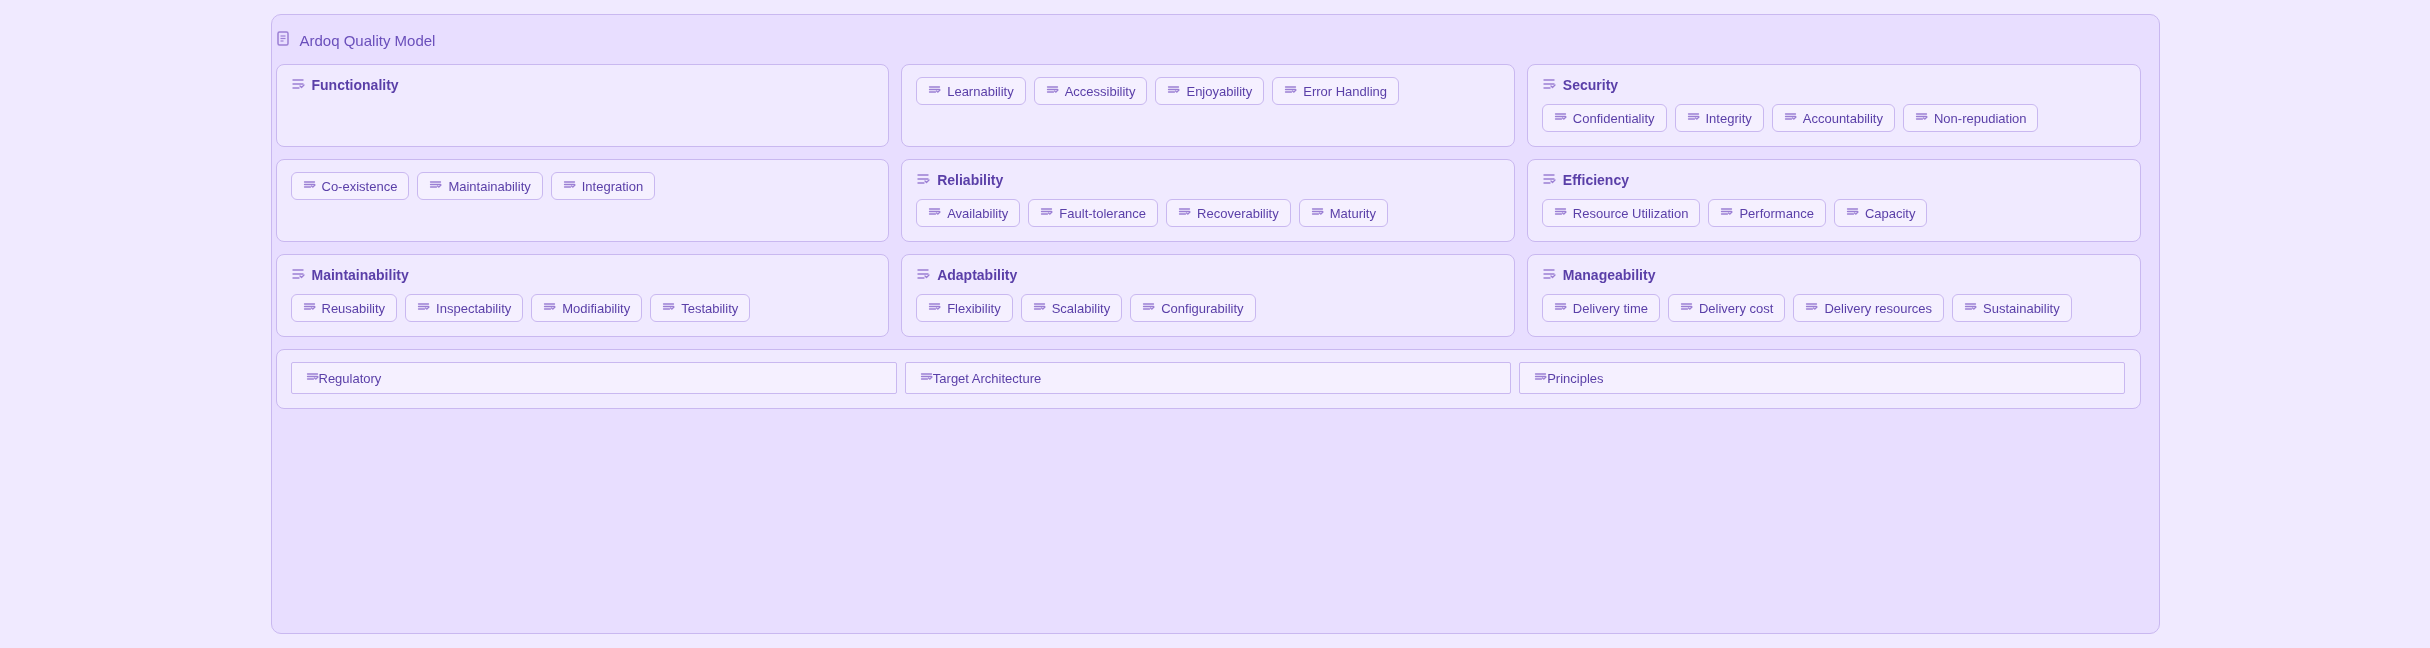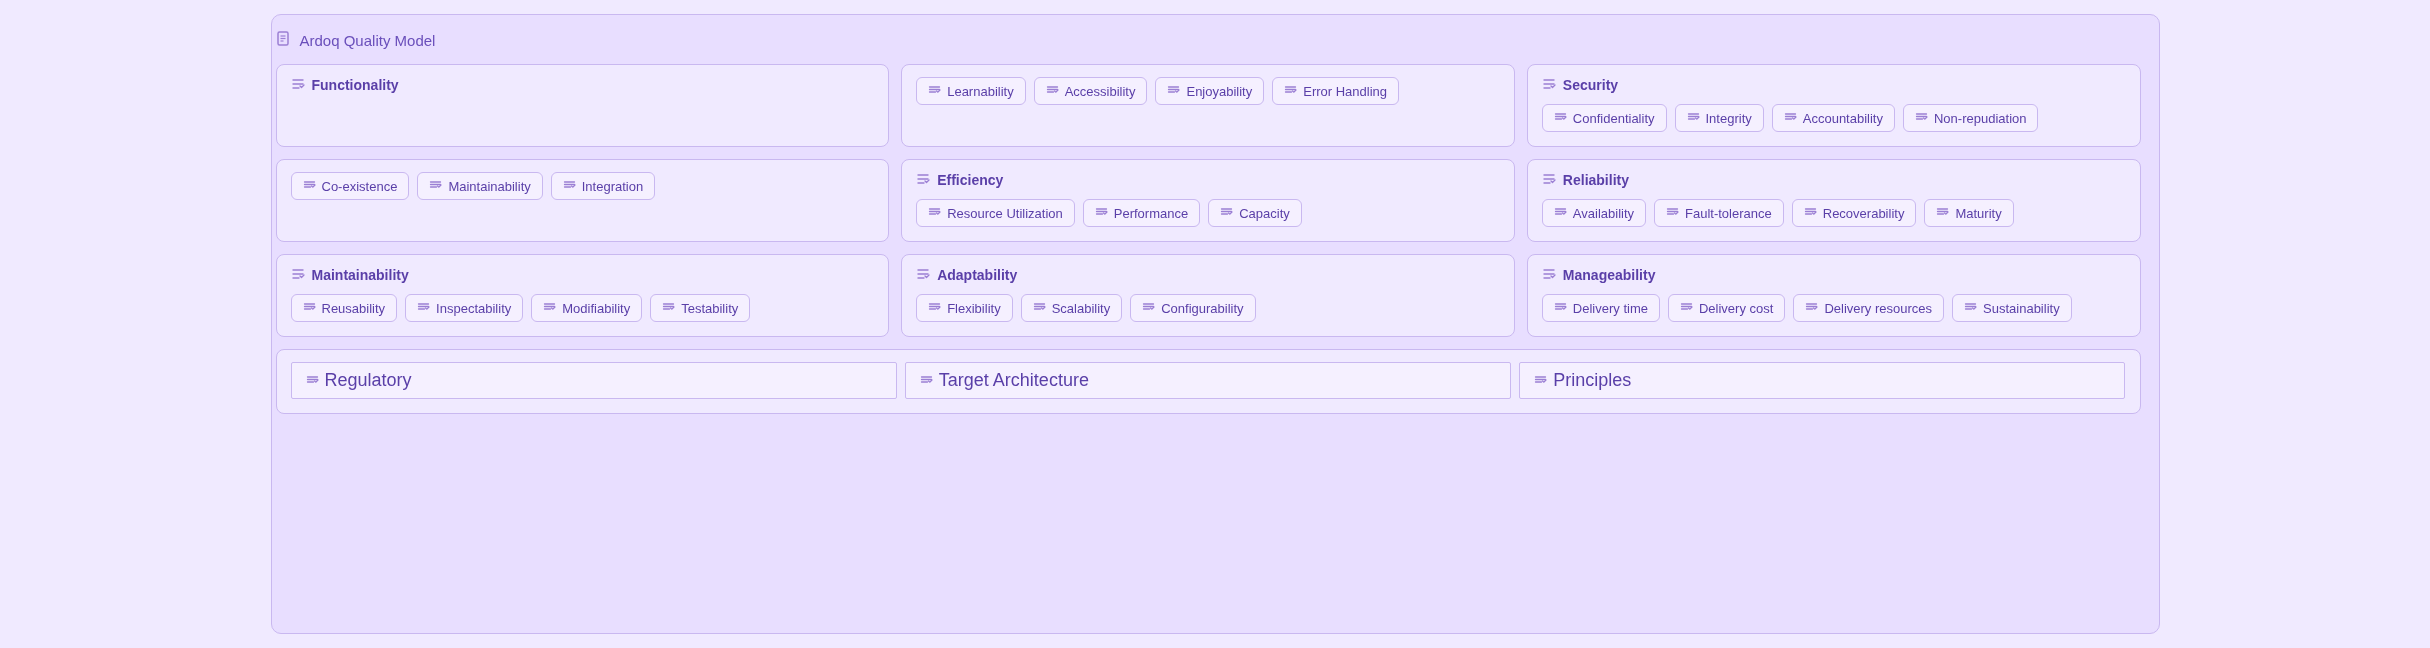--- a/index.html
+++ b/index.html
@@ -84,25 +84,24 @@
     .compliance-items {
       display: flex;
       gap: 8px;
     }
     .compliance-item {
       flex: 1;
       background: #f5f0ff;
       border: 1.5px solid #c9b8f0;
       border-radius: 2px;
       padding: 7px 14px;
-      font-size: 18px;
+      font-size: 13px;
       color: #5a3fa8;
       display: flex;
       align-items: center;
-      gap: 6px;
     }
   </style>
 </head>
 <body>
 
 <div class="outer-container">
   <div class="page-title">
     <span class="page-title-icon">
       <svg width="16" height="16" viewBox="0 0 16 16" fill="none">
         <rect x="2" y="1" width="10" height="13" rx="1.5" stroke="#9b7fd4" stroke-width="1.5" fill="none"></rect>
@@ -222,20 +221,59 @@
               <span>Integration</span>
             </div>
           </div>
         </div>
         <div class="category-box">
           <div class="category-title">
             <span class="category-icon"><svg width="14" height="14" viewBox="0 0 14 14" fill="none">
     <path d="M2 3h10M2 7h10M2 11h6" stroke="#9b7fd4" stroke-width="1.4" stroke-linecap="round"></path>
     <path d="M9 9l1.5 1.5L13 8" stroke="#9b7fd4" stroke-width="1.3" stroke-linecap="round" stroke-linejoin="round"></path>
   </svg></span>
+            <span>Reliability</span>
+          </div>
+          <div class="items-row">
+            <div class="item-badge">
+              <span class="item-icon"><svg width="13" height="13" viewBox="0 0 13 13" fill="none">
+    <path d="M1.5 4h10M1.5 6.5h10M1.5 9h6" stroke="#9b7fd4" stroke-width="1.3" stroke-linecap="round"></path>
+    <path d="M8.5 8l1.2 1.2L12 7" stroke="#9b7fd4" stroke-width="1.2" stroke-linecap="round" stroke-linejoin="round"></path>
+  </svg></span>
+              <span>Availability</span>
+            </div>
+            <div class="item-badge">
+              <span class="item-icon"><svg width="13" height="13" viewBox="0 0 13 13" fill="none">
+    <path d="M1.5 4h10M1.5 6.5h10M1.5 9h6" stroke="#9b7fd4" stroke-width="1.3" stroke-linecap="round"></path>
+    <path d="M8.5 8l1.2 1.2L12 7" stroke="#9b7fd4" stroke-width="1.2" stroke-linecap="round" stroke-linejoin="round"></path>
+  </svg></span>
+              <span>Fault-tolerance</span>
+            </div>
+            <div class="item-badge">
+              <span class="item-icon"><svg width="13" height="13" viewBox="0 0 13 13" fill="none">
+    <path d="M1.5 4h10M1.5 6.5h10M1.5 9h6" stroke="#9b7fd4" stroke-width="1.3" stroke-linecap="round"></path>
+    <path d="M8.5 8l1.2 1.2L12 7" stroke="#9b7fd4" stroke-width="1.2" stroke-linecap="round" stroke-linejoin="round"></path>
+  </svg></span>
+              <span>Recoverability</span>
+            </div>
+            <div class="item-badge">
+              <span class="item-icon"><svg width="13" height="13" viewBox="0 0 13 13" fill="none">
+    <path d="M1.5 4h10M1.5 6.5h10M1.5 9h6" stroke="#9b7fd4" stroke-width="1.3" stroke-linecap="round"></path>
+    <path d="M8.5 8l1.2 1.2L12 7" stroke="#9b7fd4" stroke-width="1.2" stroke-linecap="round" stroke-linejoin="round"></path>
+  </svg></span>
+              <span>Maturity</span>
+            </div>
+          </div>
+        </div>
+        <div class="category-box">
+          <div class="category-title">
+            <span class="category-icon"><svg width="14" height="14" viewBox="0 0 14 14" fill="none">
+    <path d="M2 3h10M2 7h10M2 11h6" stroke="#9b7fd4" stroke-width="1.4" stroke-linecap="round"></path>
+    <path d="M9 9l1.5 1.5L13 8" stroke="#9b7fd4" stroke-width="1.3" stroke-linecap="round" stroke-linejoin="round"></path>
+  </svg></span>
             <span>Efficiency</span>
           </div>
           <div class="items-row">
             <div class="item-badge">
               <span class="item-icon"><svg width="13" height="13" viewBox="0 0 13 13" fill="none">
     <path d="M1.5 4h10M1.5 6.5h10M1.5 9h6" stroke="#9b7fd4" stroke-width="1.3" stroke-linecap="round"></path>
     <path d="M8.5 8l1.2 1.2L12 7" stroke="#9b7fd4" stroke-width="1.2" stroke-linecap="round" stroke-linejoin="round"></path>
   </svg></span>
               <span>Resource Utilization</span>
             </div>
@@ -245,59 +283,20 @@
     <path d="M8.5 8l1.2 1.2L12 7" stroke="#9b7fd4" stroke-width="1.2" stroke-linecap="round" stroke-linejoin="round"></path>
   </svg></span>
               <span>Performance</span>
             </div>
             <div class="item-badge">
               <span class="item-icon"><svg width="13" height="13" viewBox="0 0 13 13" fill="none">
     <path d="M1.5 4h10M1.5 6.5h10M1.5 9h6" stroke="#9b7fd4" stroke-width="1.3" stroke-linecap="round"></path>
     <path d="M8.5 8l1.2 1.2L12 7" stroke="#9b7fd4" stroke-width="1.2" stroke-linecap="round" stroke-linejoin="round"></path>
   </svg></span>
               <span>Capacity</span>
-            </div>
-          </div>
-        </div>
-        <div class="category-box">
-          <div class="category-title">
-            <span class="category-icon"><svg width="14" height="14" viewBox="0 0 14 14" fill="none">
-    <path d="M2 3h10M2 7h10M2 11h6" stroke="#9b7fd4" stroke-width="1.4" stroke-linecap="round"></path>
-    <path d="M9 9l1.5 1.5L13 8" stroke="#9b7fd4" stroke-width="1.3" stroke-linecap="round" stroke-linejoin="round"></path>
-  </svg></span>
-            <span>Reliability</span>
-          </div>
-          <div class="items-row">
-            <div class="item-badge">
-              <span class="item-icon"><svg width="13" height="13" viewBox="0 0 13 13" fill="none">
-    <path d="M1.5 4h10M1.5 6.5h10M1.5 9h6" stroke="#9b7fd4" stroke-width="1.3" stroke-linecap="round"></path>
-    <path d="M8.5 8l1.2 1.2L12 7" stroke="#9b7fd4" stroke-width="1.2" stroke-linecap="round" stroke-linejoin="round"></path>
-  </svg></span>
-              <span>Availability</span>
-            </div>
-            <div class="item-badge">
-              <span class="item-icon"><svg width="13" height="13" viewBox="0 0 13 13" fill="none">
-    <path d="M1.5 4h10M1.5 6.5h10M1.5 9h6" stroke="#9b7fd4" stroke-width="1.3" stroke-linecap="round"></path>
-    <path d="M8.5 8l1.2 1.2L12 7" stroke="#9b7fd4" stroke-width="1.2" stroke-linecap="round" stroke-linejoin="round"></path>
-  </svg></span>
-              <span>Fault-tolerance</span>
-            </div>
-            <div class="item-badge">
-              <span class="item-icon"><svg width="13" height="13" viewBox="0 0 13 13" fill="none">
-    <path d="M1.5 4h10M1.5 6.5h10M1.5 9h6" stroke="#9b7fd4" stroke-width="1.3" stroke-linecap="round"></path>
-    <path d="M8.5 8l1.2 1.2L12 7" stroke="#9b7fd4" stroke-width="1.2" stroke-linecap="round" stroke-linejoin="round"></path>
-  </svg></span>
-              <span>Recoverability</span>
-            </div>
-            <div class="item-badge">
-              <span class="item-icon"><svg width="13" height="13" viewBox="0 0 13 13" fill="none">
-    <path d="M1.5 4h10M1.5 6.5h10M1.5 9h6" stroke="#9b7fd4" stroke-width="1.3" stroke-linecap="round"></path>
-    <path d="M8.5 8l1.2 1.2L12 7" stroke="#9b7fd4" stroke-width="1.2" stroke-linecap="round" stroke-linejoin="round"></path>
-  </svg></span>
-              <span>Maturity</span>
             </div>
           </div>
         </div>
       </div>
       <div class="grid-row">
         <div class="category-box">
           <div class="category-title">
             <span class="category-icon"><svg width="14" height="14" viewBox="0 0 14 14" fill="none">
     <path d="M2 3h10M2 7h10M2 11h6" stroke="#9b7fd4" stroke-width="1.4" stroke-linecap="round"></path>
     <path d="M9 9l1.5 1.5L13 8" stroke="#9b7fd4" stroke-width="1.3" stroke-linecap="round" stroke-linejoin="round"></path>

